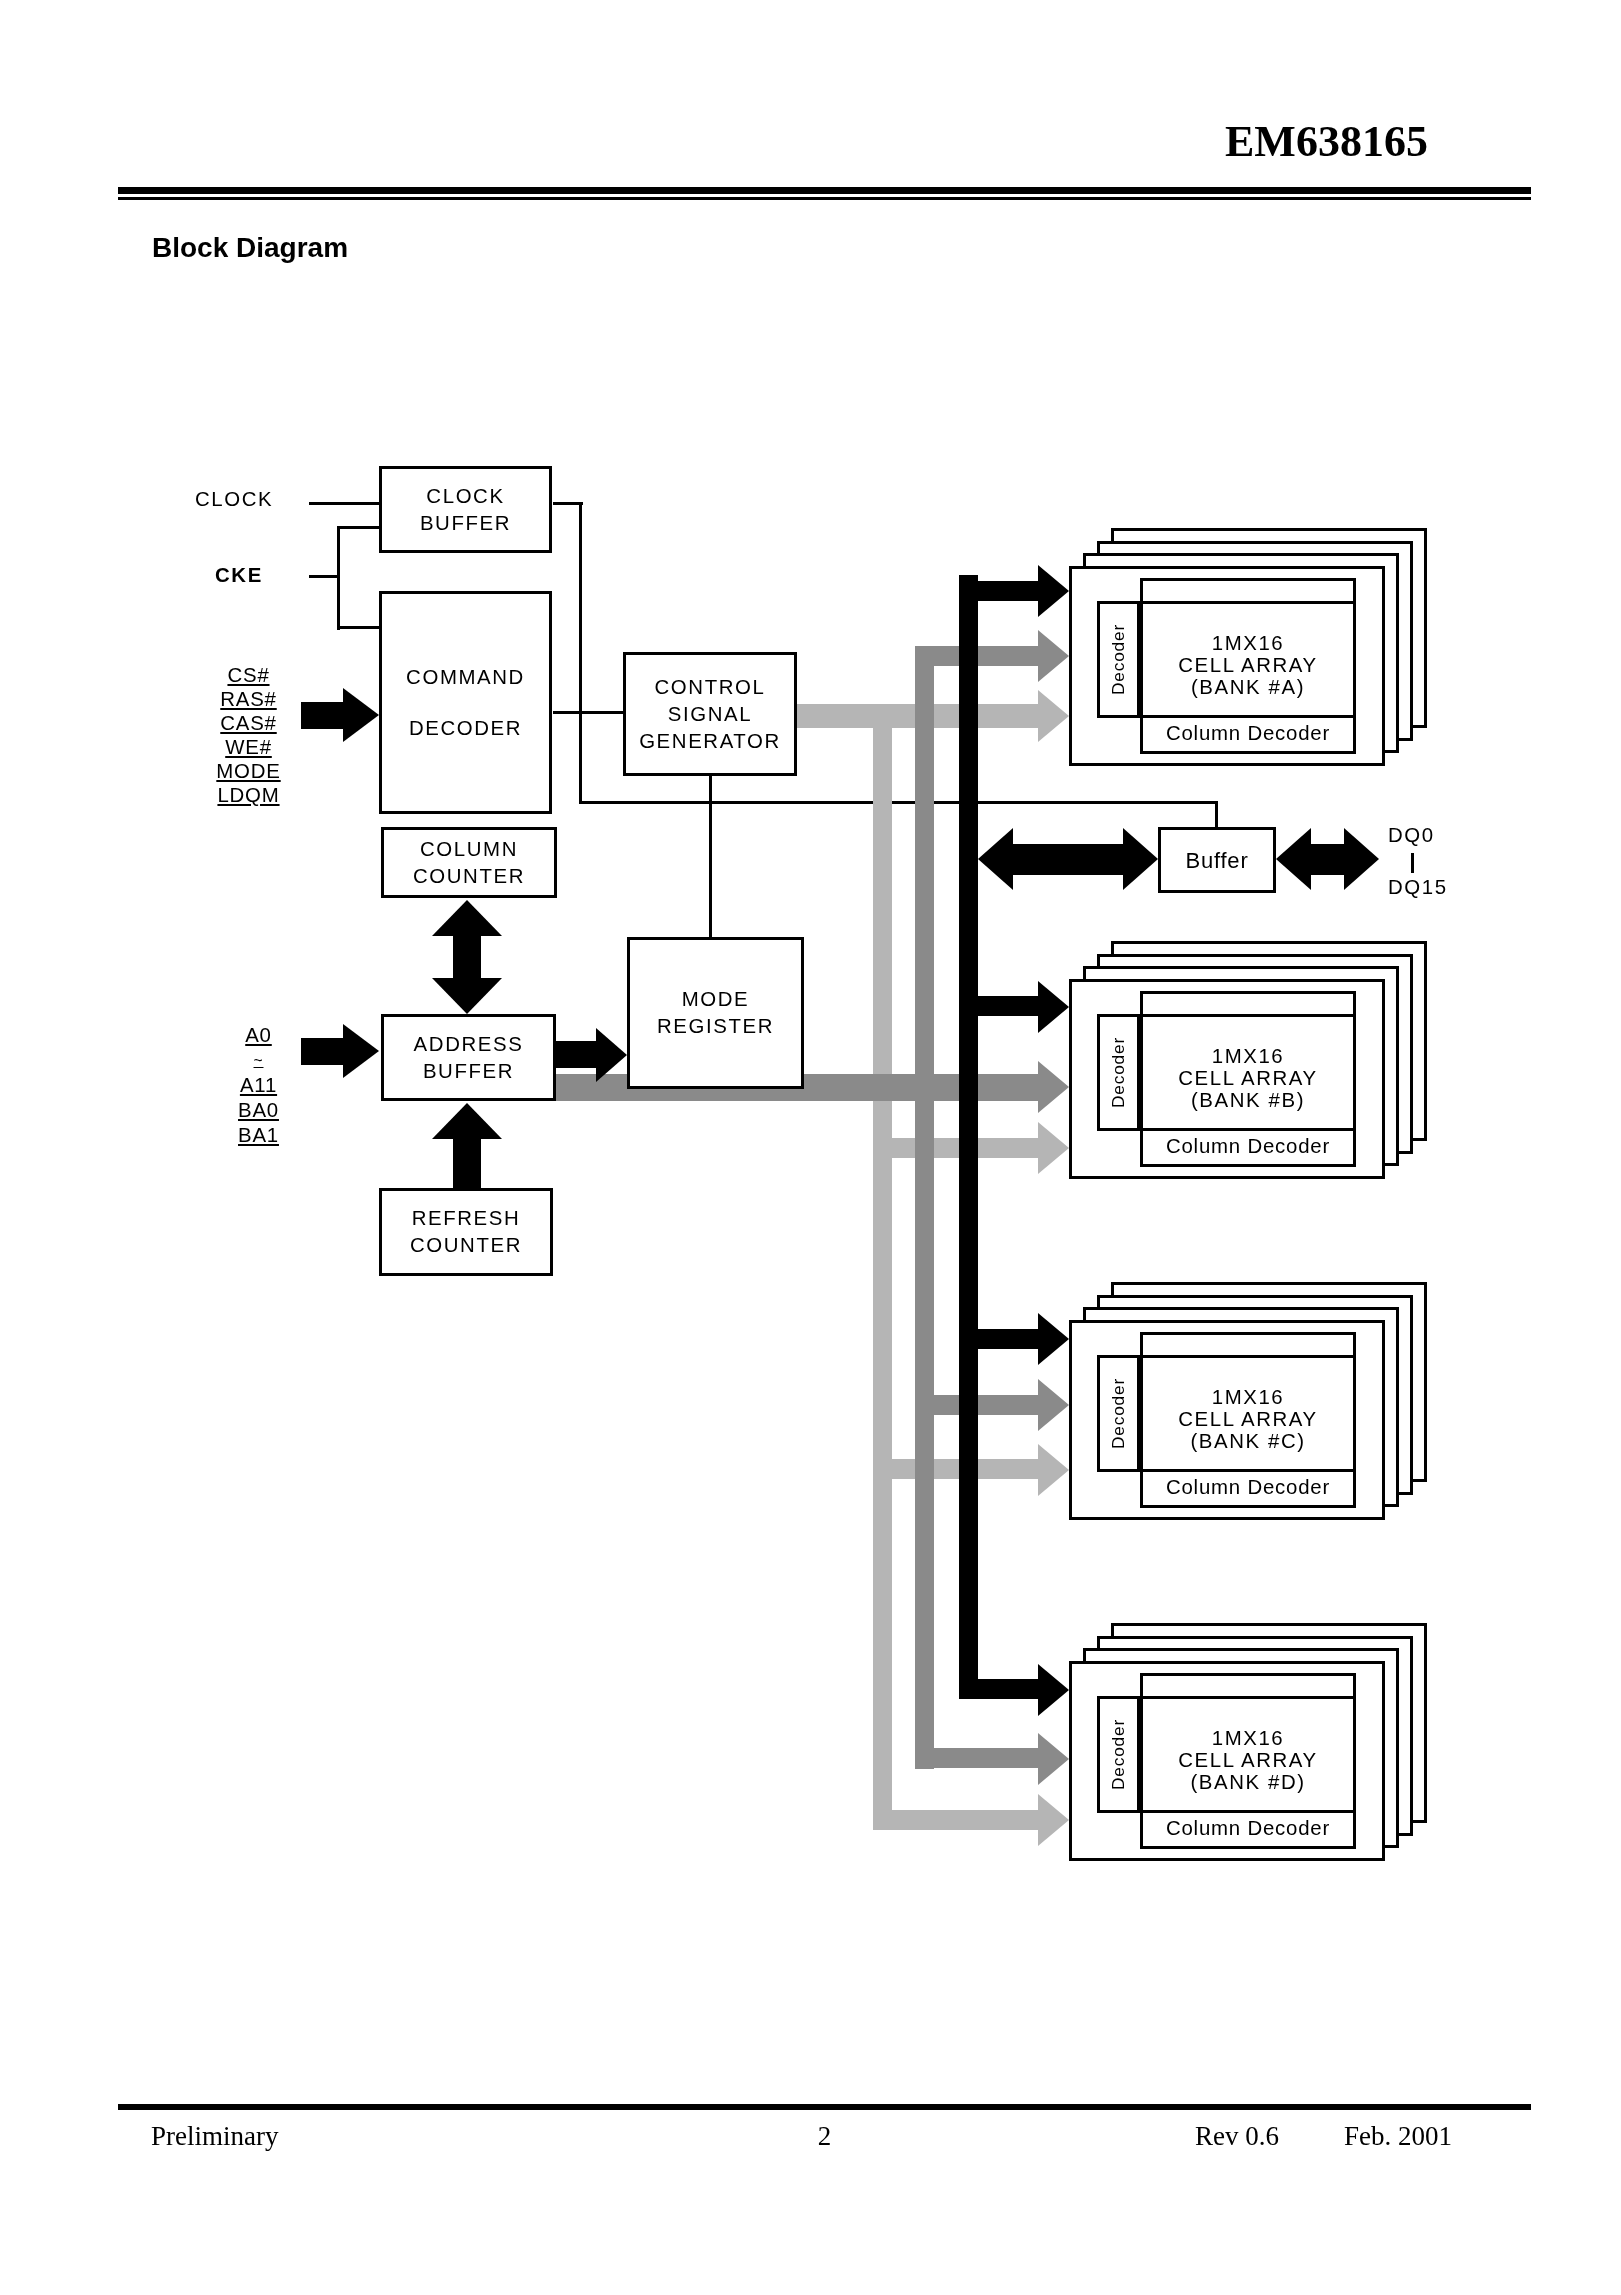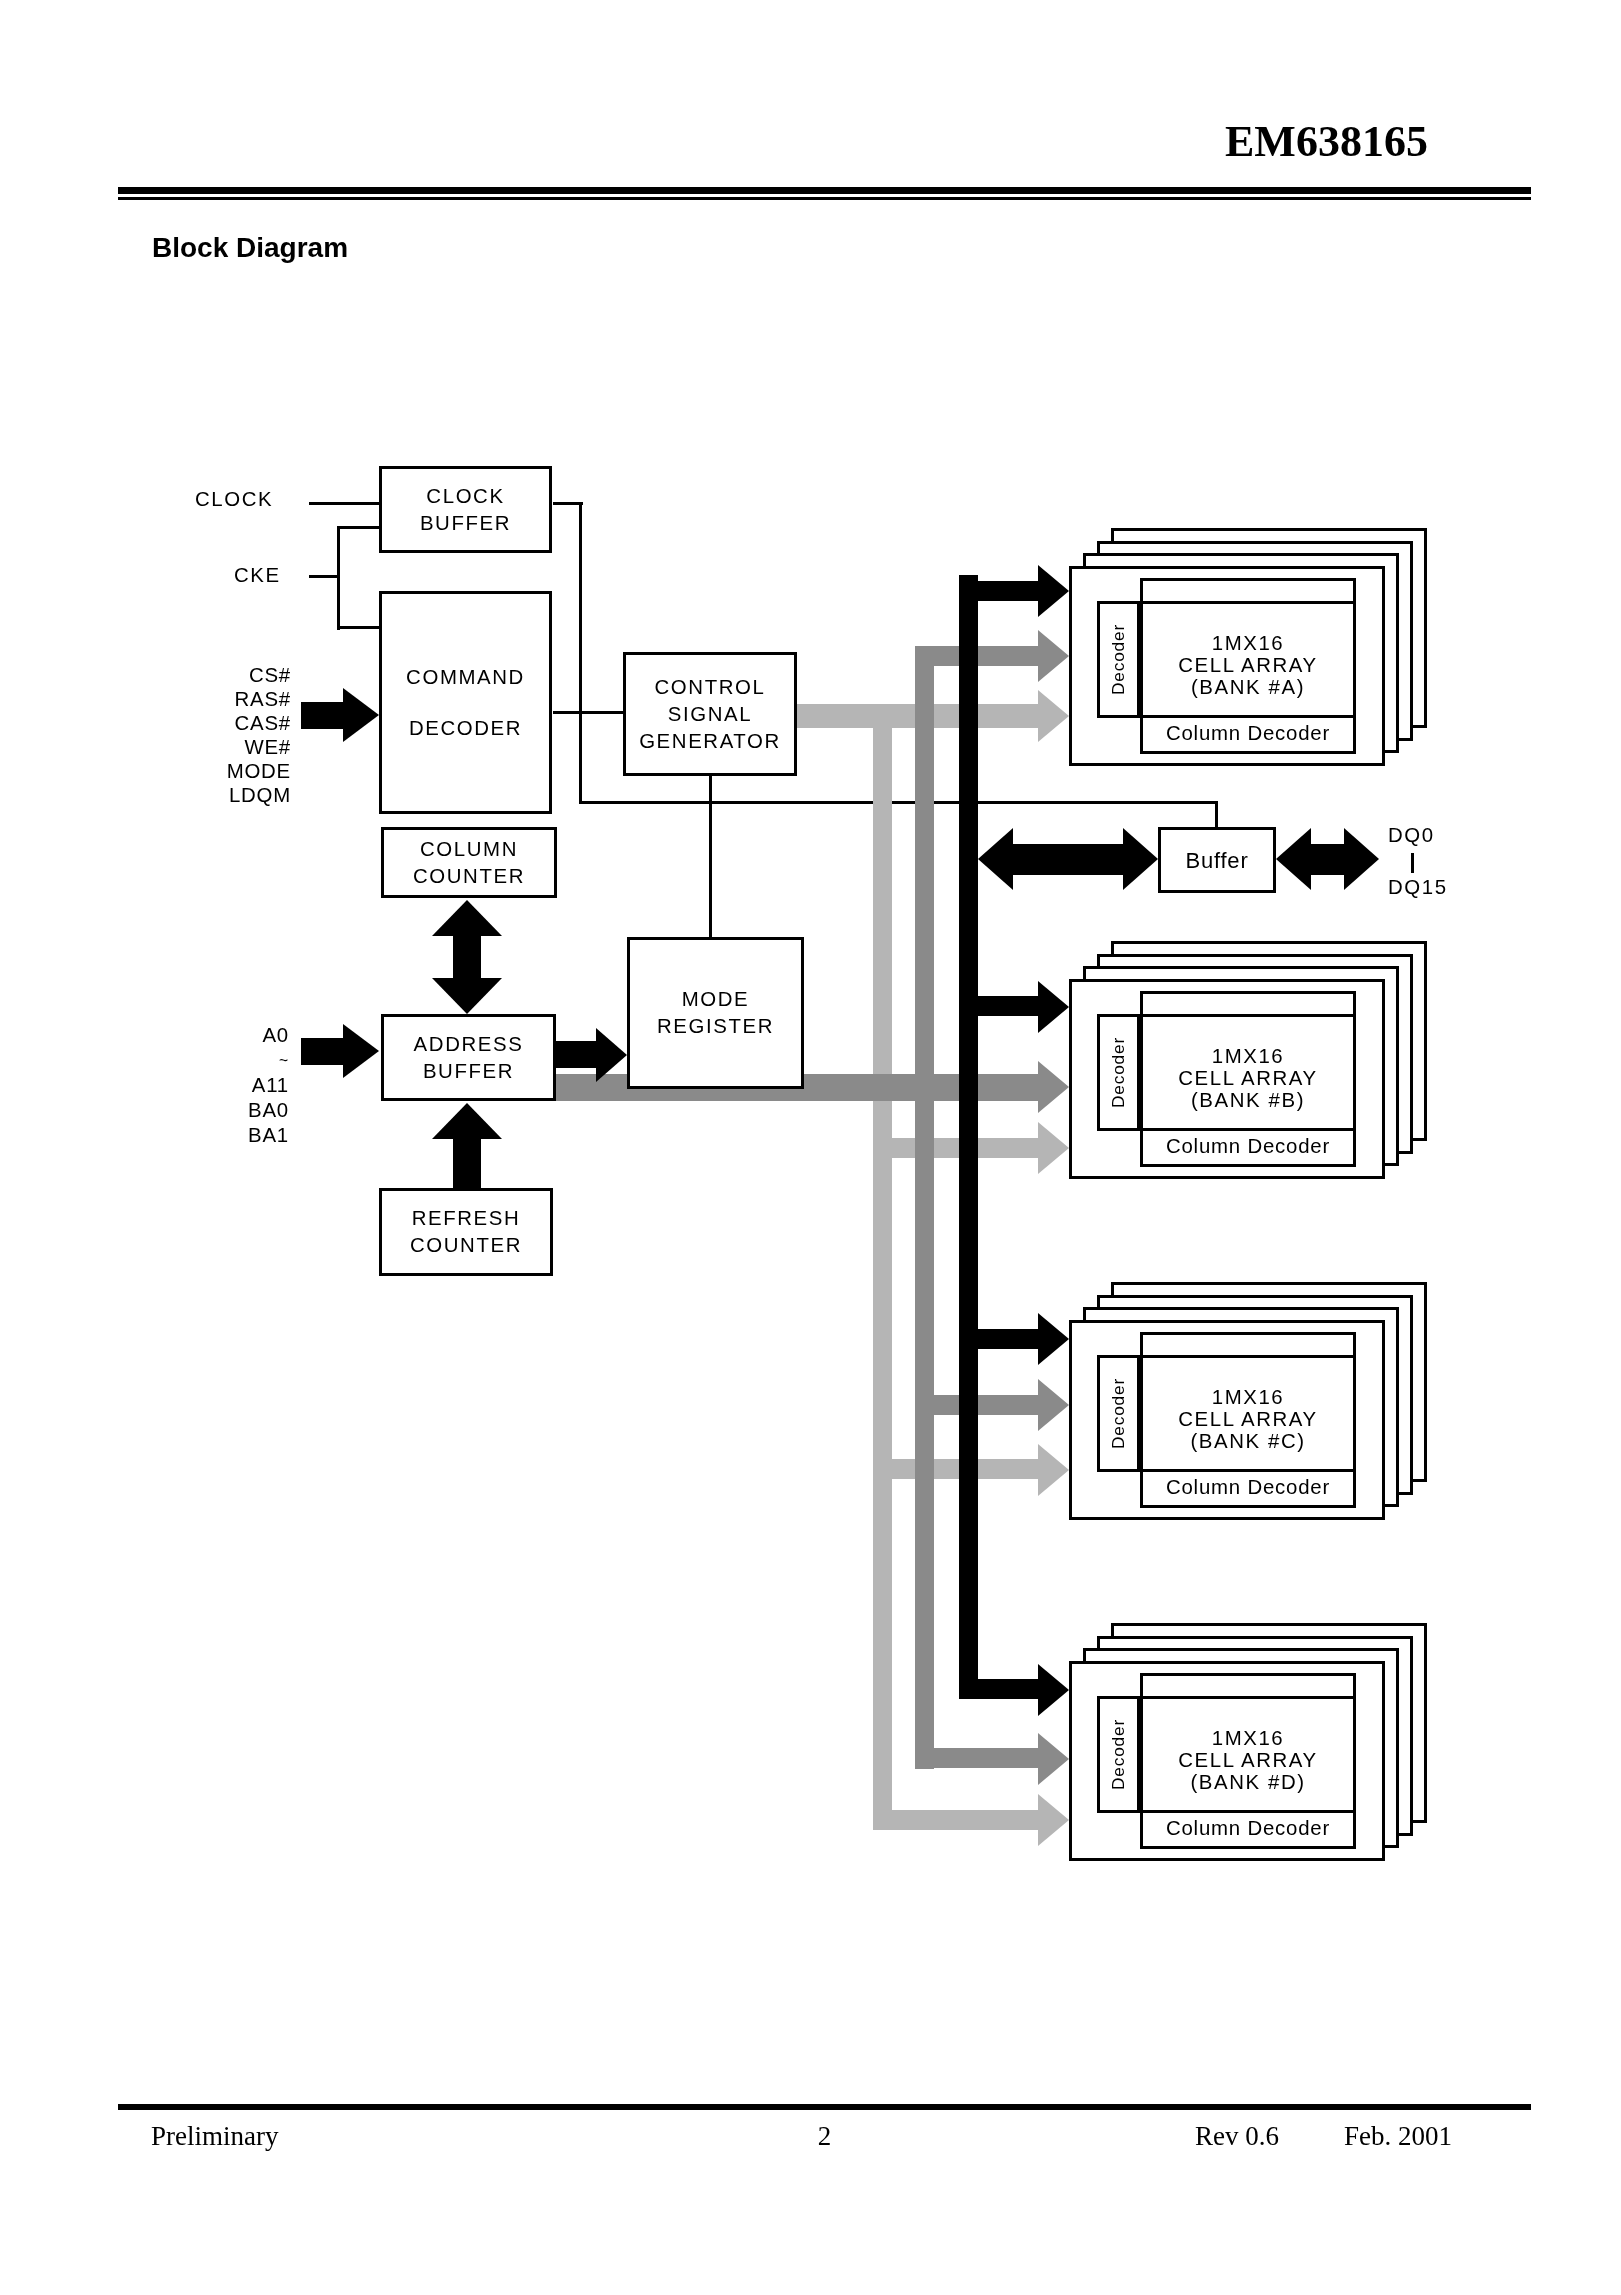--- a/index.html
+++ b/index.html
@@ -3,21 +3,21 @@
 <meta charset="utf-8">
 <style>
   html,body{margin:0;padding:0;background:#e8e8e8;}
   #page{position:relative;width:1622px;height:2295px;background:#ffffff;overflow:hidden;
         font-family:"Liberation Sans",sans-serif;color:#000;}
   .line{position:absolute;background:#000;}
   .box{position:absolute;background:#fff;border:3.1px solid #000;box-sizing:border-box;
        display:flex;flex-direction:column;align-items:center;justify-content:center;
        font-size:20.4px;line-height:27px;letter-spacing:1.6px;text-align:center;}
   .sig{position:absolute;font-size:20.4px;letter-spacing:1.6px;}
-  .sigcol{position:absolute;text-align:right;font-size:20.4px;letter-spacing:0.8px;}
+  .sigcol{position:absolute;text-align:center;font-size:20.4px;letter-spacing:0.8px;text-decoration:underline;}
   .sigcol div{height:24px;line-height:24px;}
   .addrcol div{height:25px;line-height:25px;}
   .shaft{position:absolute;}
   .tri{position:absolute;width:0;height:0;border-style:solid;border-color:transparent;}
   
   .bank{position:absolute;width:369px;height:243px;}
   .bpage{position:absolute;width:316px;height:200px;border:3.1px solid #000;background:#fff;box-sizing:border-box;}
   .binner{position:absolute;left:71px;top:50px;width:216px;height:176px;border:3.1px solid #000;background:#fff;box-sizing:border-box;}
   .bhline{position:absolute;left:71px;width:216px;height:3.1px;background:#000;}
   .bdec{position:absolute;left:27.5px;top:73px;width:43px;height:117px;border:3.1px solid #000;background:#fff;box-sizing:border-box;
@@ -98,21 +98,21 @@
   <div class="tri" style="left:596px;top:1028px;border-width:27px 0 27px 31px;border-left-color:#000;"></div>
 
   <div class="tri" style="left:432px;top:900px;border-width:0 35px 36px 35px;border-bottom-color:#000;"></div>
   <div class="shaft" style="left:453px;top:934px;width:28px;height:46px;background:#000;"></div>
   <div class="tri" style="left:432px;top:978px;border-width:36px 35px 0 35px;border-top-color:#000;"></div>
 
   <div class="tri" style="left:432px;top:1103px;border-width:0 35px 36px 35px;border-bottom-color:#000;"></div>
   <div class="shaft" style="left:453px;top:1138px;width:28px;height:50px;background:#000;"></div>
 
   <div class="sig" style="left:195px;top:488px;">CLOCK</div>
-  <div class="sig" style="left:234px;top:564px;">CKE</div>
+  <div class="sig" style="left:215px;top:564px;font-weight:bold;">CKE</div>
   <div class="sigcol" style="left:206px;top:663px;width:85px;">
     <div>CS#</div>
     <div>RAS#</div>
     <div>CAS#</div>
     <div>WE#</div>
     <div>MODE</div>
     <div>LDQM</div>
   </div>
   <div class="sigcol addrcol" style="left:228px;top:1023px;width:61px;">
     <div>A0</div>

